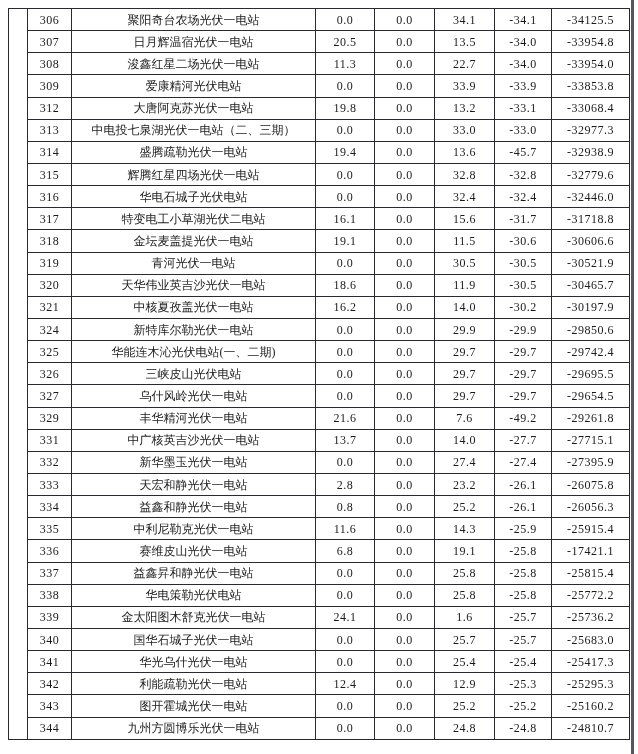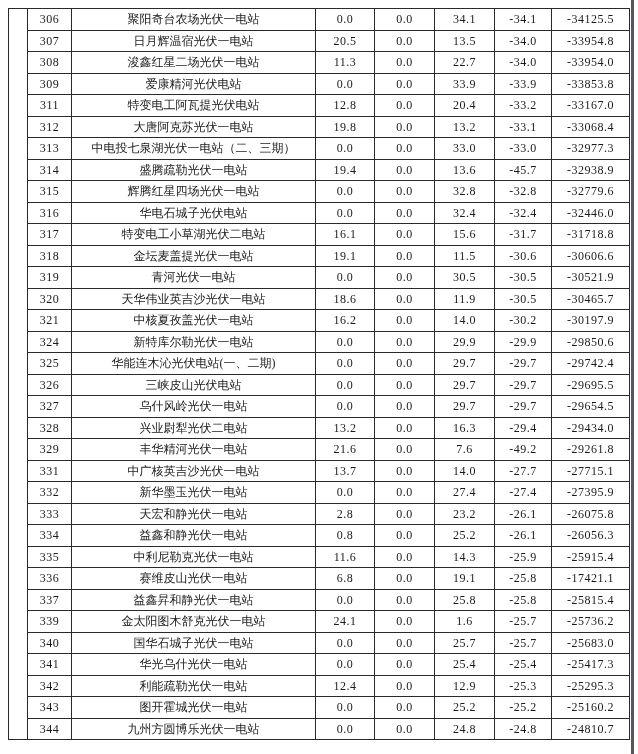--- a/index.html
+++ b/index.html
@@ -93,29 +93,20 @@
           <tr>
             <td class="num">309</td>
             <td>爱康精河光伏电站</td>
             <td class="num">0.0</td>
             <td class="num">0.0</td>
             <td class="num">33.9</td>
             <td class="num">-33.9</td>
             <td class="num">-33853.8</td>
           </tr>
           <tr>
-            <td class="num">311</td>
-            <td>特变电工阿瓦提光伏电站</td>
-            <td class="num">12.8</td>
-            <td class="num">0.0</td>
-            <td class="num">20.4</td>
-            <td class="num">-33.2</td>
-            <td class="num">-33167.0</td>
-          </tr>
-          <tr>
             <td class="num">312</td>
             <td>大唐阿克苏光伏一电站</td>
             <td class="num">19.8</td>
             <td class="num">0.0</td>
             <td class="num">13.2</td>
             <td class="num">-33.1</td>
             <td class="num">-33068.4</td>
           </tr>
           <tr>
             <td class="num">313</td>
@@ -228,29 +219,20 @@
           <tr>
             <td class="num">327</td>
             <td>乌什风岭光伏一电站</td>
             <td class="num">0.0</td>
             <td class="num">0.0</td>
             <td class="num">29.7</td>
             <td class="num">-29.7</td>
             <td class="num">-29654.5</td>
           </tr>
           <tr>
-            <td class="num">328</td>
-            <td>兴业尉犁光伏二电站</td>
-            <td class="num">13.2</td>
-            <td class="num">0.0</td>
-            <td class="num">16.3</td>
-            <td class="num">-29.4</td>
-            <td class="num">-29434.0</td>
-          </tr>
-          <tr>
             <td class="num">329</td>
             <td>丰华精河光伏一电站</td>
             <td class="num">21.6</td>
             <td class="num">0.0</td>
             <td class="num">7.6</td>
             <td class="num">-49.2</td>
             <td class="num">-29261.8</td>
           </tr>
           <tr>
             <td class="num">331</td>
@@ -307,20 +289,29 @@
             <td class="num">-17421.1</td>
           </tr>
           <tr>
             <td class="num">337</td>
             <td>益鑫昇和静光伏一电站</td>
             <td class="num">0.0</td>
             <td class="num">0.0</td>
             <td class="num">25.8</td>
             <td class="num">-25.8</td>
             <td class="num">-25815.4</td>
+          </tr>
+          <tr>
+            <td class="num">338</td>
+            <td>华电策勒光伏电站</td>
+            <td class="num">0.0</td>
+            <td class="num">0.0</td>
+            <td class="num">25.8</td>
+            <td class="num">-25.8</td>
+            <td class="num">-25772.2</td>
           </tr>
           <tr>
             <td class="num">339</td>
             <td>金太阳图木舒克光伏一电站</td>
             <td class="num">24.1</td>
             <td class="num">0.0</td>
             <td class="num">1.6</td>
             <td class="num">-25.7</td>
             <td class="num">-25736.2</td>
           </tr>

